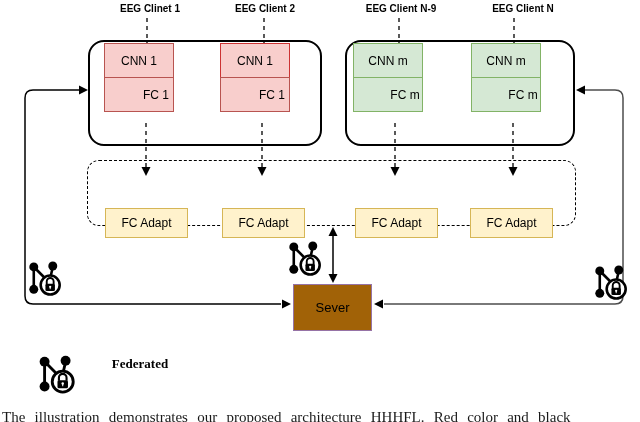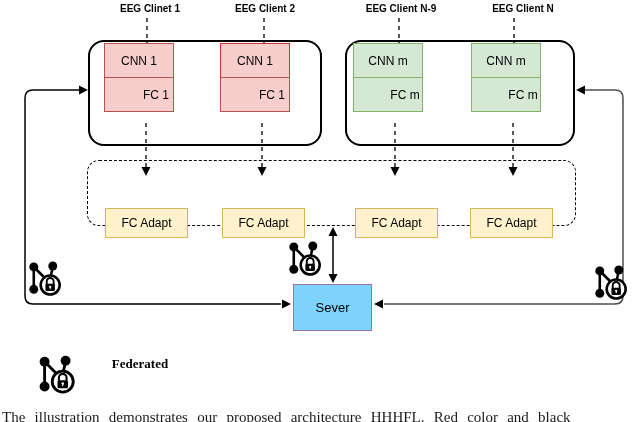--- a/index.html
+++ b/index.html
@@ -37,21 +37,21 @@
   .stack-alt .cell-top{border-color:#CC3333;}
   
   .adapt{
     position:absolute;top:177px;width:83px;height:30px;z-index:3;
     background:#FFF2CC;border:1px solid #D6B656;box-sizing:border-box;
     display:flex;align-items:center;justify-content:center;font-size:12px;margin-top:31px;
   }
   
   .server{
     position:absolute;left:293px;top:284px;width:79px;height:47px;z-index:3;
-    background:#7dd3fc;border:1.5px solid #9673A6;box-sizing:border-box;
+    background:#a16207;border:1.5px solid #9673A6;box-sizing:border-box;
     display:flex;align-items:center;justify-content:center;font-size:13px;
   }
   .fedicon{position:absolute;z-index:4;}
   .legend-text{
     position:absolute;left:92px;top:356px;width:96px;text-align:center;
     font-size:13px;font-weight:bold;line-height:15px;z-index:4;font-family:Liberation Serif, serif;
   }
   .caption{
     position:absolute;left:2px;top:409px;width:700px;z-index:4;
     font-family:"Liberation Serif",serif;font-size:15px;color:#1a1a1a;

